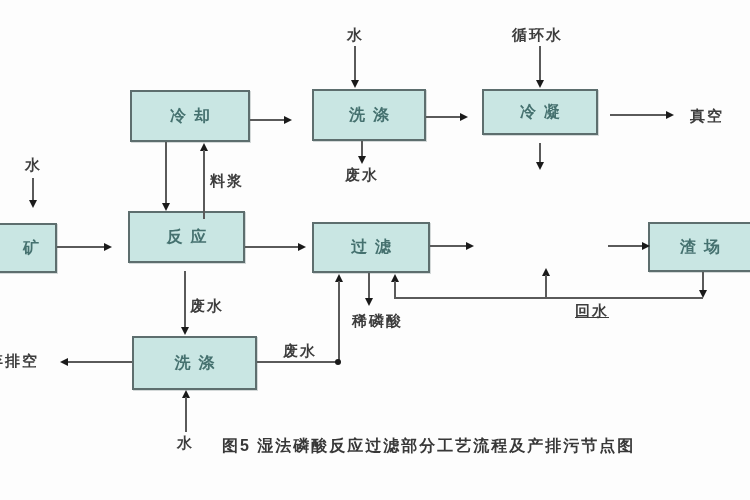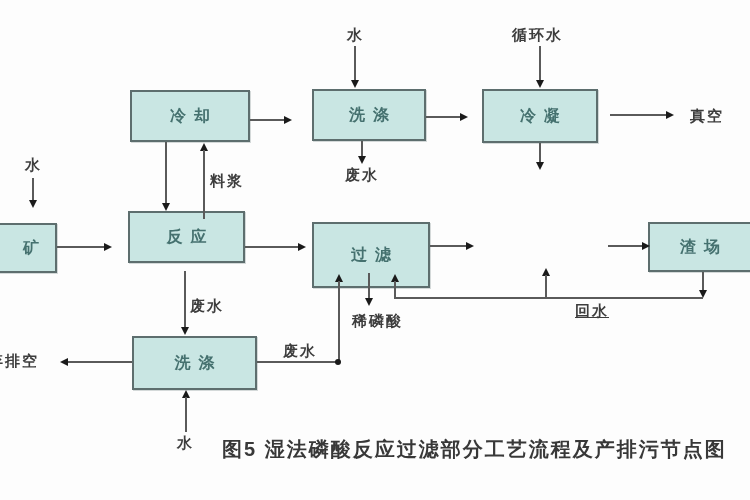--- a/index.html
+++ b/index.html
@@ -32,21 +32,21 @@
   }
   .box.ore{justify-content:flex-end;padding-right:16px;}
   .box.ore span{letter-spacing:0;margin-left:0;}
   .lbl{
     position:absolute;
     font-size:15px;font-weight:bold;color:var(--label-text);
     letter-spacing:2px;white-space:nowrap;
   }
   .caption{
     position:absolute;
-    font-size:20px;font-weight:bold;color:#383838;
+    font-size:16px;font-weight:bold;color:#383838;
     letter-spacing:2px;white-space:nowrap;
   }
   .line{position:absolute;background:var(--line);}
   .line.v{width:2px;}
   .line.h{height:2px;}
   .ah{position:absolute;width:0;height:0;}
   .ah.down{border-left:4px solid transparent;border-right:4px solid transparent;border-top:8px solid var(--arrow);}
   .ah.up{border-left:4px solid transparent;border-right:4px solid transparent;border-bottom:8px solid var(--arrow);}
   .ah.right{border-top:4px solid transparent;border-bottom:4px solid transparent;border-left:8px solid var(--arrow);}
   .ah.left{border-top:4px solid transparent;border-bottom:4px solid transparent;border-right:8px solid var(--arrow);}
@@ -62,24 +62,24 @@
   </div>
   <div class="box" style="left:128px;top:203px;width:117px;height:52px;margin-top:8px;">
     <span>反应</span>
   </div>
   <div class="box" style="left:130px;top:90px;width:120px;height:52px;">
     <span>冷却</span>
   </div>
   <div class="box" style="left:312px;top:89px;width:114px;height:52px;">
     <span>洗涤</span>
   </div>
-  <div class="box" style="left:482px;top:89px;width:116px;height:54px;">
+  <div class="box" style="left:482px;top:89px;width:116px;height:46px;">
     <span>冷凝</span>
   </div>
-  <div class="box" style="left:312px;top:222px;width:118px;height:66px;">
+  <div class="box" style="left:312px;top:222px;width:118px;height:51px;">
     <span>过滤</span>
   </div>
   <div class="box" style="left:648px;top:222px;width:104px;height:50px;">
     <span>渣场</span>
   </div>
   <div class="box" style="left:132px;top:336px;width:125px;height:54px;">
     <span>洗涤</span>
   </div>
 
   <div class="lbl" style="left:347px;top:26px;">水</div>

